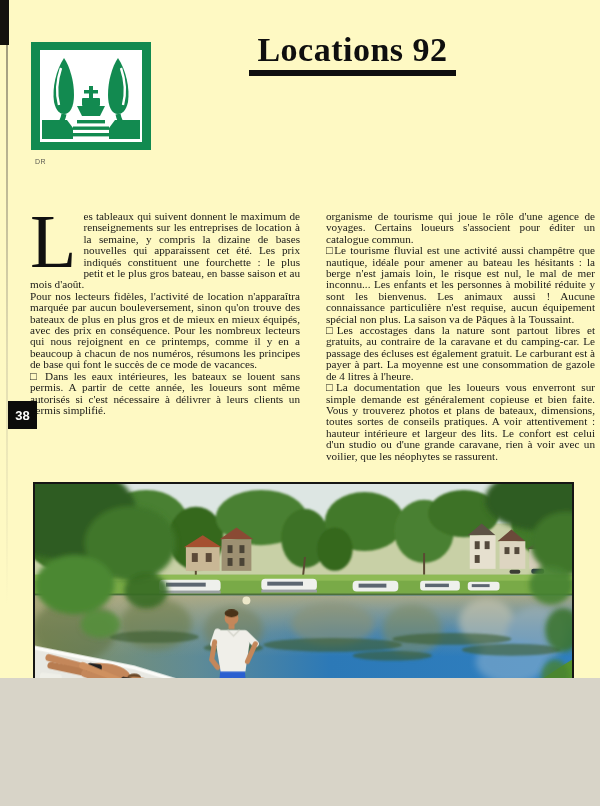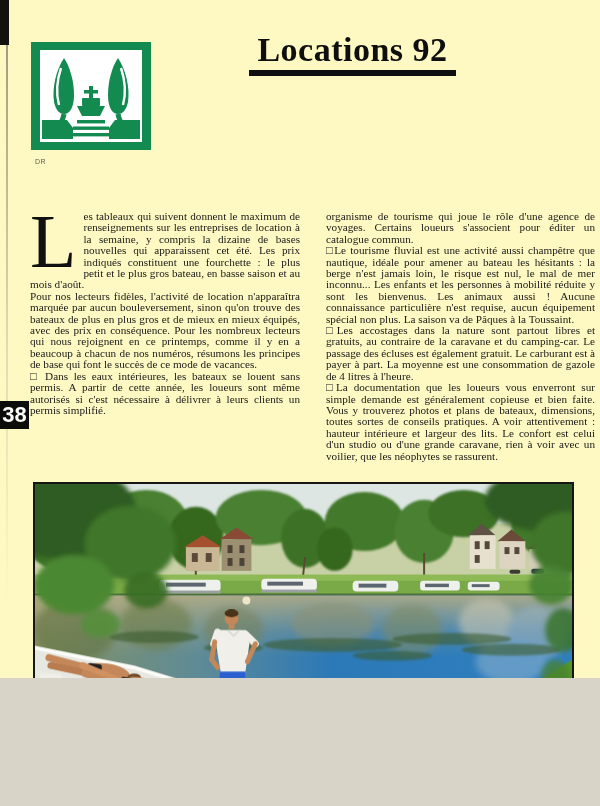--- a/index.html
+++ b/index.html
@@ -21,22 +21,22 @@
   .title{position:absolute;left:170px;top:88px;width:425px;text-align:center;color:#15884d;
          font-weight:bold;font-size:55px;line-height:57px;letter-spacing:0;}
   .title .l2{letter-spacing:-1px;}
   
   .col{position:absolute;top:211px;color:#191917;}
   .col p{margin:0;text-align:justify;font-size:11.2px;line-height:11.4px;}
   .col-left{left:30px;width:270px;}
   .col-right{left:317px;width:269px;margin-left:9px;}
   .dropcap{float:left;font-size:76px;line-height:56px;padding:2px 7px 0 0;color:#101010;}
   
-  .pagenum{position:absolute;left:0;top:401px;width:29px;height:28px;background:#0c0c0a;color:#fdfdfb;
-           font-family:"Liberation Sans","DejaVu Sans",sans-serif;font-weight:bold;font-size:22px;
+  .pagenum{position:absolute;left:8px;top:401px;width:29px;height:28px;background:#0c0c0a;color:#fdfdfb;
+           font-family:"Liberation Sans","DejaVu Sans",sans-serif;font-weight:bold;font-size:13px;
            display:flex;align-items:center;justify-content:center;}
   
   .photo{position:absolute;left:33px;top:482px;width:541px;height:301px;border:2px solid #161614;
          box-sizing:border-box;background:#2d7ab6;}
   .photo svg{display:block;width:100%;height:100%;}
   .caption{position:absolute;left:33px;top:787px;font-family:"Liberation Sans","DejaVu Sans",sans-serif;
            font-style:italic;font-size:10px;color:#262626;}
 </style>
 </head>
 <body>

